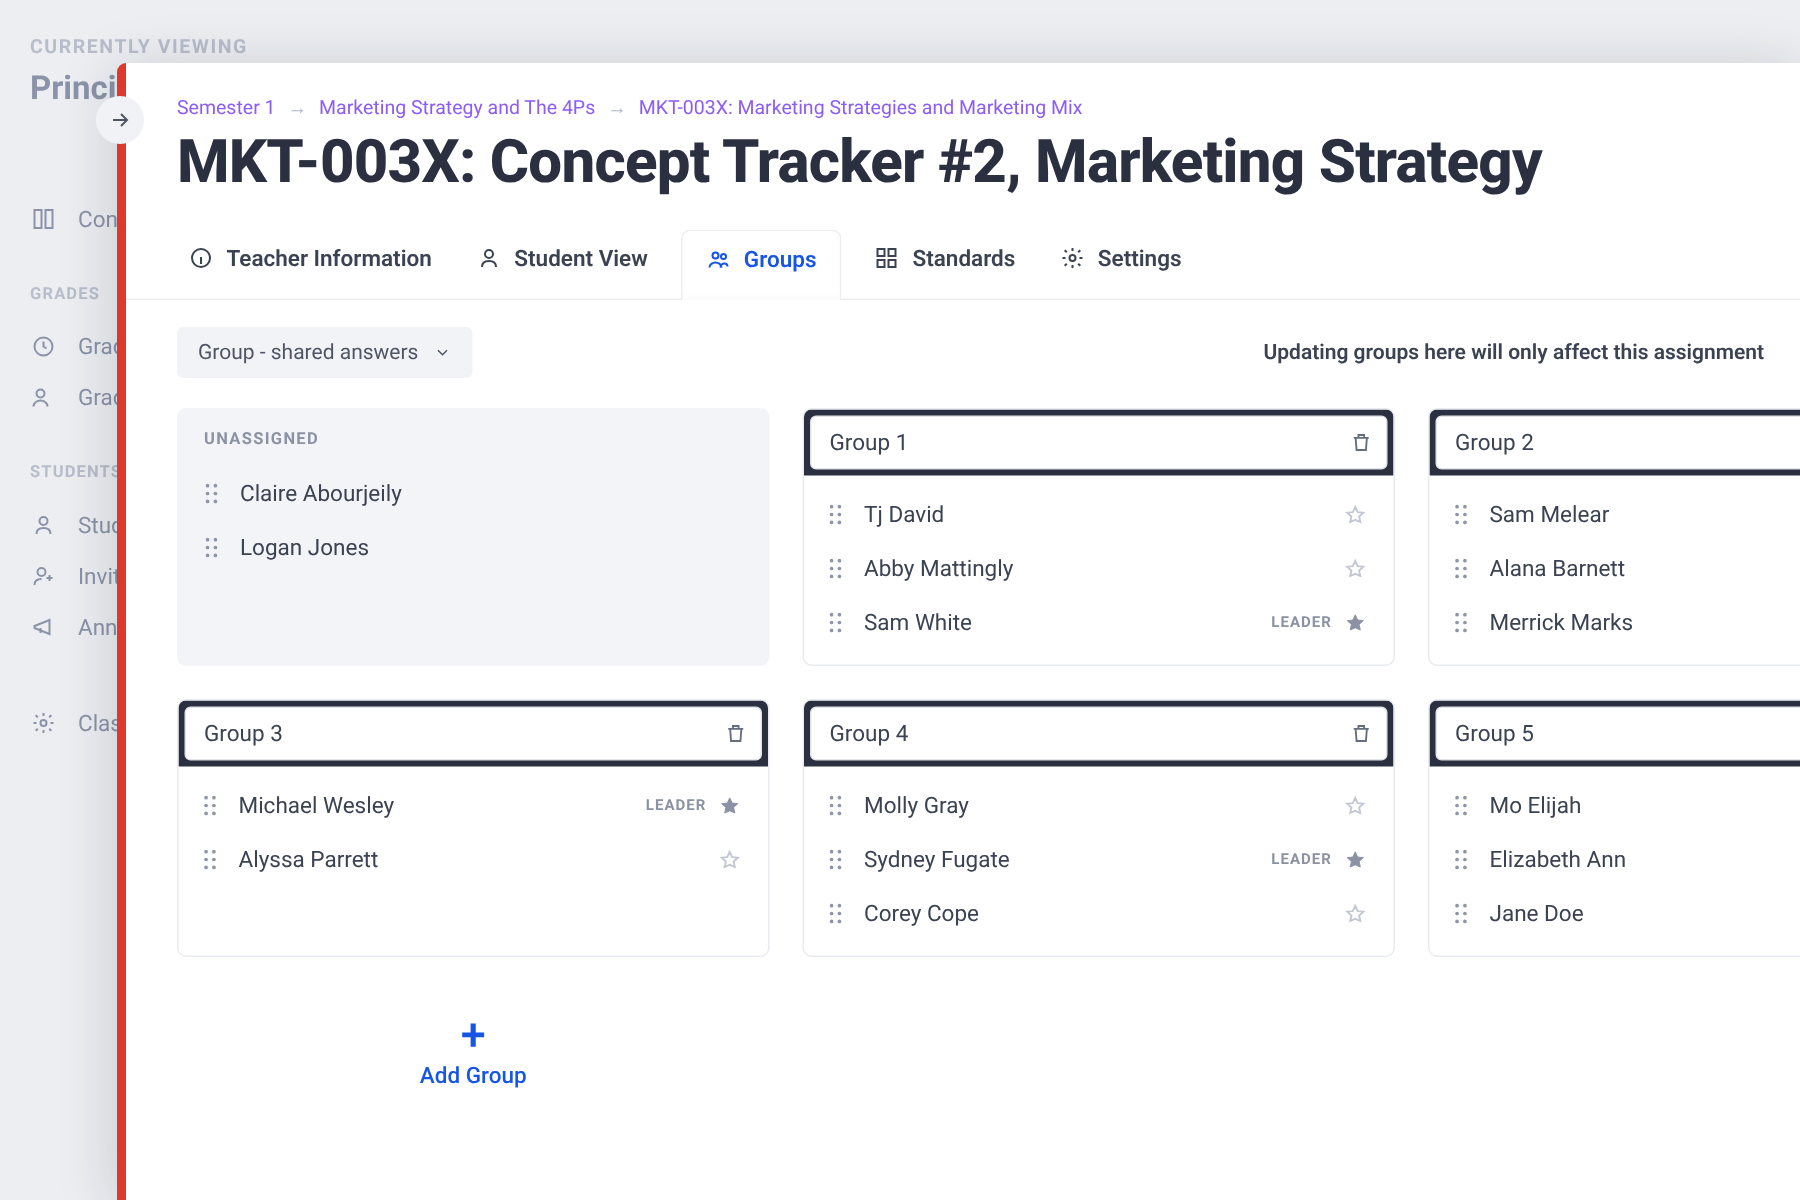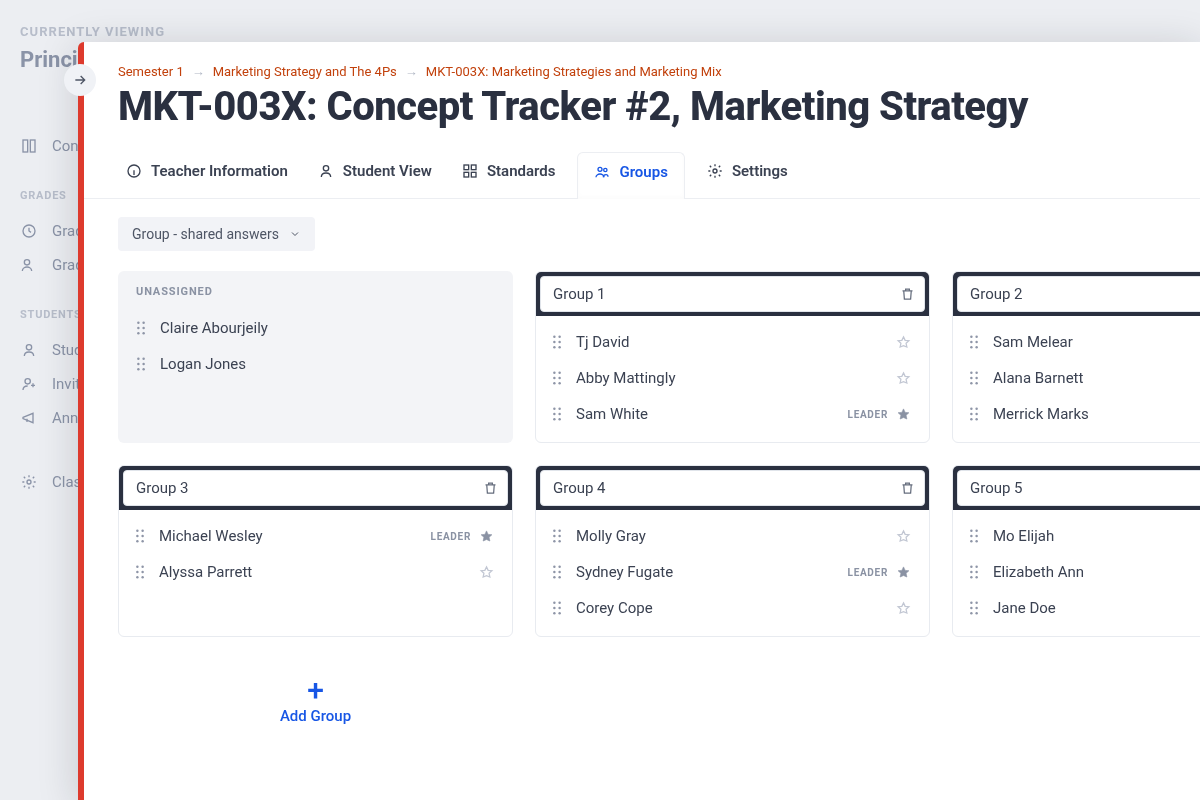--- a/index.html
+++ b/index.html
@@ -54,21 +54,21 @@
   border-radius: 50%;
   background: #f0f2f6;
   display: flex; align-items: center; justify-content: center;
   color: #4e5565;
   cursor: pointer;
 }
 
 .panel-inner { padding: 22px 0 0 40px; height: 100%;}
 
 .breadcrumb { font-size: 13px; color: #7a8396; display: flex; align-items: center; gap: 8px; flex-wrap: wrap; margin-bottom: 4px;}
-.breadcrumb .crumb { color: #c2410c;}
+.breadcrumb .crumb { color: #8b5cf6;}
 .breadcrumb .sep { color: #b0b6c4;}
 
 .page-title { font-size: 40px; font-weight: 800; color: #2a3040; margin-top: 2px; letter-spacing: -0.5px;}
 
 .tabs { display: flex; gap: 14px; margin-top: 22px; border-bottom: 1px solid #eceef2; margin-left:-40px; padding-left:40px;}
 .tab { display: flex; align-items: center; gap: 9px; color: #3b4252; font-size: 15px; font-weight: 600; padding: 10px 8px 18px 8px; cursor: pointer; position: relative;}
 .tab.active { color: #1756e5;}
 .tab.active::after { content: ""; position: absolute; left: -6px; right: -6px; bottom: 0; height: 2px; background: transparent;}
 .tab.active { box-shadow: 0 -2px 5px rgba(0,0,0,0.02) inset;}
 .tab.active-wrap { background:#fff; border:1px solid #eceef2; border-bottom:none; border-radius:6px 6px 0 0; margin-bottom:-1px; padding:10px 16px 18px 16px;}
@@ -209,54 +209,55 @@
           </svg>
         <span>Teacher Information</span>
       </div>
       <div class="tab">
         <svg width="16" height="16" viewBox="0 0 24 24" fill="none" stroke="currentColor" stroke-width="2">
             <circle cx="12" cy="8" r="4"></circle>
             <path d="M5 21c0-4 3-6 7-6s7 2 7 6"></path>
           </svg>
         <span>Student View</span>
       </div>
-      <div class="tab">
-        <svg width="16" height="16" viewBox="0 0 24 24" fill="none" stroke="currentColor" stroke-width="2">
-            <rect x="3" y="3" width="7" height="7"></rect>
-            <rect x="14" y="3" width="7" height="7"></rect>
-            <rect x="3" y="14" width="7" height="7"></rect>
-            <rect x="14" y="14" width="7" height="7"></rect>
-          </svg>
-        <span>Standards</span>
-      </div>
       <div class="tab active active-wrap">
         <svg width="16" height="16" viewBox="0 0 24 24" fill="none" stroke="currentColor" stroke-width="2">
             <circle cx="9" cy="8" r="3"></circle>
             <circle cx="17" cy="9" r="2.5"></circle>
             <path d="M3 20c0-3 3-5 6-5s6 2 6 5"></path>
             <path d="M14 20c0-2.5 2-4 4-4s3 1 3 3"></path>
           </svg>
         <span>Groups</span>
       </div>
       <div class="tab">
         <svg width="16" height="16" viewBox="0 0 24 24" fill="none" stroke="currentColor" stroke-width="2">
+            <rect x="3" y="3" width="7" height="7"></rect>
+            <rect x="14" y="3" width="7" height="7"></rect>
+            <rect x="3" y="14" width="7" height="7"></rect>
+            <rect x="14" y="14" width="7" height="7"></rect>
+          </svg>
+        <span>Standards</span>
+      </div>
+      <div class="tab">
+        <svg width="16" height="16" viewBox="0 0 24 24" fill="none" stroke="currentColor" stroke-width="2">
             <circle cx="12" cy="12" r="3"></circle>
             <path d="M12 2v3M12 19v3M4.2 4.2l2.1 2.1M17.7 17.7l2.1 2.1M2 12h3M19 12h3M4.2 19.8l2.1-2.1M17.7 6.3l2.1-2.1"></path>
           </svg>
         <span>Settings</span>
       </div>
     </div>
 
     <div class="toolbar">
       <div class="dropdown">
         <span>Group - shared answers</span>
         <svg width="12" height="12" viewBox="0 0 24 24" fill="none" stroke="currentColor" stroke-width="2">
             <path d="M6 9l6 6 6-6"></path>
           </svg>
       </div>
+      <div class="note">Updating groups here will only affect this assignment</div>
     </div>
 
     <div class="groups-grid" id="groups-grid">
 
     <div class="card unassigned">
           <div class="unassigned-title">UNASSIGNED</div>
           <div class="member">
             <span class="drag">
               <svg width="10" height="14" viewBox="0 0 10 16" fill="currentColor">
                 <circle cx="2" cy="2" r="1.4"></circle>

